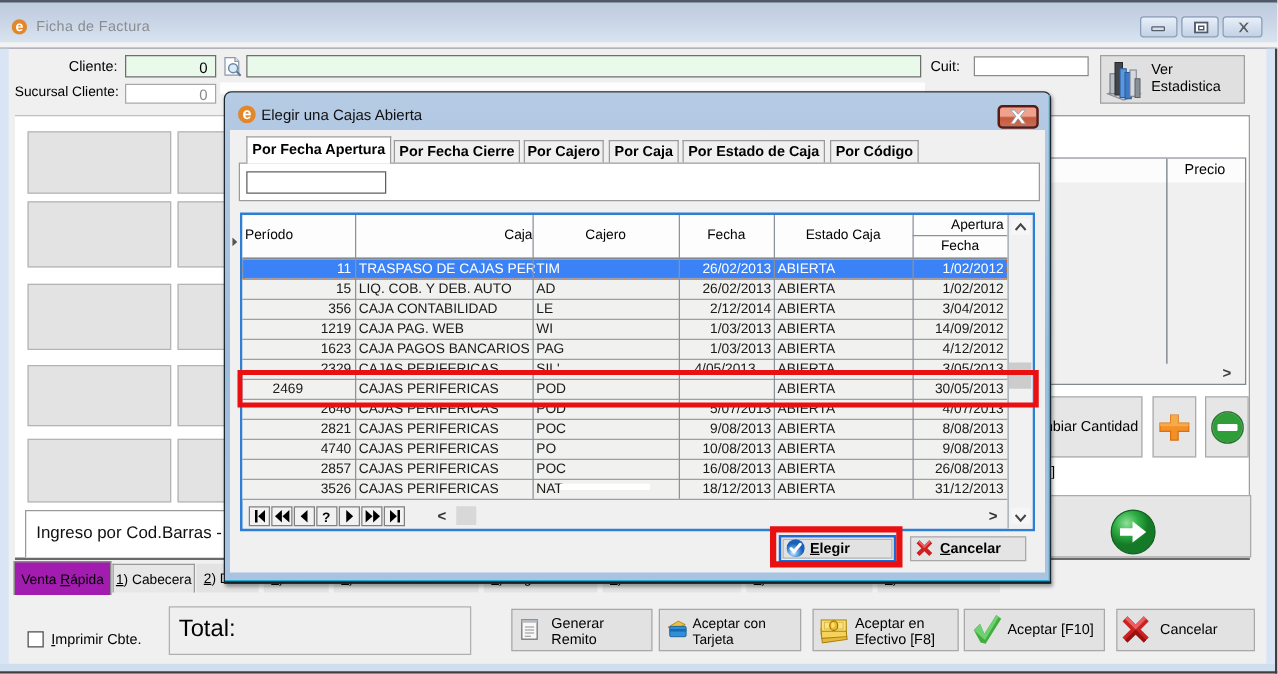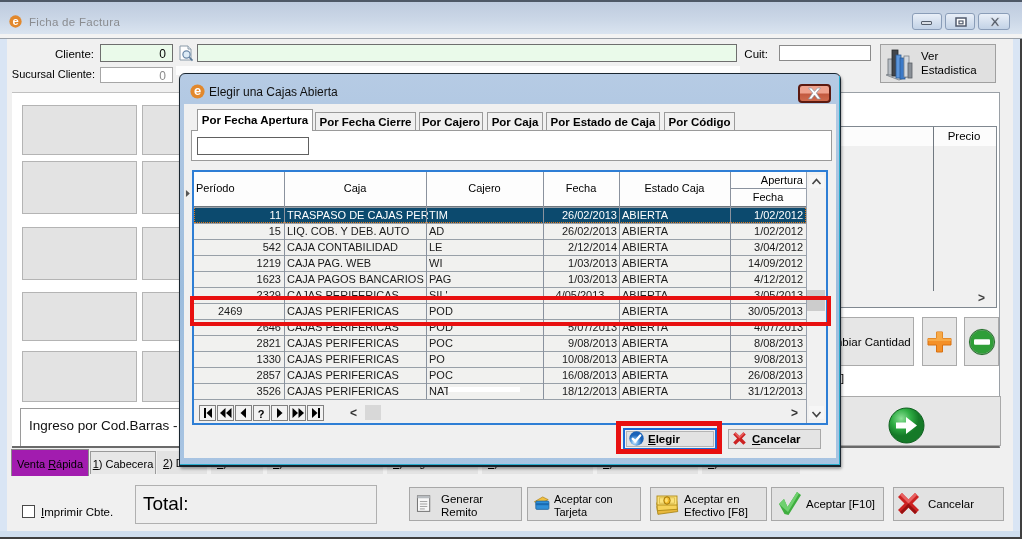--- a/index.html
+++ b/index.html
@@ -213,45 +213,45 @@
   <div class="abs" style="left:197px;top:137px;width:112px;height:18px;z-index:13;background:#fff;border:1px solid #606060;"></div>
 
   <svg class="abs" style="left:185px;top:190px;z-index:12;" width="5" height="7" viewBox="0 0 6 9">
       <path d="M1 0 L6 4.5 L1 9 Z" fill="#555"></path>
     </svg>
 
   <div class="abs" style="left:192px;top:170px;width:636px;height:255px;z-index:12;background:#f0f0f0;border:2px solid #2e7ed5;"></div>
   <div id="grid" class="abs" style="left:194px;top:172px;width:632px;height:251px;z-index:13;">
     <div class="abs" style="left:0;top:0;width:612px;height:35px;background:#fdfdfd;"></div>
     <div class="abs lbl" style="left:2px;top:10px;width:86px;text-align:left;">Período</div>
-    <div class="abs lbl" style="left:90px;top:10px;width:142px;text-align:center;">Caja</div>
+    <div class="abs lbl" style="left:90px;top:10px;width:142px;text-align:right;">Caja</div>
     <div class="abs lbl" style="left:232px;top:10px;width:117px;text-align:center;">Cajero</div>
     <div class="abs lbl" style="left:349px;top:10px;width:76px;text-align:center;">Fecha</div>
     <div class="abs lbl" style="left:425px;top:10px;width:111px;text-align:center;">Estado Caja</div>
     <div class="abs lbl" style="left:536px;top:2px;width:73px;text-align:right;">Apertura</div>
     <div class="abs" style="left:536px;top:16px;width:76px;height:1px;background:#8a929e;"></div>
     <div class="abs lbl" style="left:536px;top:19px;width:76px;text-align:center;">Fecha</div>
-    <div class="abs" style="left:0;top:35px;width:612px;height:16px;background:#0c4a6e;color:#fff;">
+    <div class="abs" style="left:0;top:35px;width:612px;height:16px;background:#3b82f6;color:#fff;">
       <div class="abs lbl" style="left:0;top:2px;width:87px;text-align:right;">11</div>
       <div class="abs lbl" style="left:93px;top:2px;">TRASPASO DE CAJAS PER</div>
       <div class="abs lbl" style="left:235px;top:2px;">TIM</div>
       <div class="abs lbl" style="left:349px;top:2px;width:74px;text-align:right;">26/02/2013</div>
       <div class="abs lbl" style="left:428px;top:2px;">ABIERTA</div>
       <div class="abs lbl" style="left:536px;top:2px;width:73px;text-align:right;">1/02/2012</div>
     </div>
     <div class="abs" style="left:0;top:51px;width:612px;height:16px;background:#f1f1ef;color:#1a1a1a;">
       <div class="abs lbl" style="left:0;top:2px;width:87px;text-align:right;">15</div>
       <div class="abs lbl" style="left:93px;top:2px;">LIQ. COB. Y DEB. AUTO</div>
       <div class="abs lbl" style="left:235px;top:2px;">AD</div>
       <div class="abs lbl" style="left:349px;top:2px;width:74px;text-align:right;">26/02/2013</div>
       <div class="abs lbl" style="left:428px;top:2px;">ABIERTA</div>
       <div class="abs lbl" style="left:536px;top:2px;width:73px;text-align:right;">1/02/2012</div>
     </div>
     <div class="abs" style="left:0;top:67px;width:612px;height:16px;background:#f1f1ef;color:#1a1a1a;">
-      <div class="abs lbl" style="left:0;top:2px;width:87px;text-align:right;">542</div>
+      <div class="abs lbl" style="left:0;top:2px;width:87px;text-align:right;">356</div>
       <div class="abs lbl" style="left:93px;top:2px;">CAJA CONTABILIDAD</div>
       <div class="abs lbl" style="left:235px;top:2px;">LE</div>
       <div class="abs lbl" style="left:349px;top:2px;width:74px;text-align:right;">2/12/2014</div>
       <div class="abs lbl" style="left:428px;top:2px;">ABIERTA</div>
       <div class="abs lbl" style="left:536px;top:2px;width:73px;text-align:right;">3/04/2012</div>
     </div>
     <div class="abs" style="left:0;top:83px;width:612px;height:16px;background:#f1f1ef;color:#1a1a1a;">
       <div class="abs lbl" style="left:0;top:2px;width:87px;text-align:right;">1219</div>
       <div class="abs lbl" style="left:93px;top:2px;">CAJA PAG. WEB</div>
       <div class="abs lbl" style="left:235px;top:2px;">WI</div>
@@ -293,21 +293,21 @@
     </div>
     <div class="abs" style="left:0;top:163px;width:612px;height:16px;background:#f1f1ef;color:#1a1a1a;">
       <div class="abs lbl" style="left:0;top:2px;width:87px;text-align:right;">2821</div>
       <div class="abs lbl" style="left:93px;top:2px;">CAJAS PERIFERICAS</div>
       <div class="abs lbl" style="left:235px;top:2px;">POC</div>
       <div class="abs lbl" style="left:349px;top:2px;width:74px;text-align:right;">9/08/2013</div>
       <div class="abs lbl" style="left:428px;top:2px;">ABIERTA</div>
       <div class="abs lbl" style="left:536px;top:2px;width:73px;text-align:right;">8/08/2013</div>
     </div>
     <div class="abs" style="left:0;top:179px;width:612px;height:16px;background:#f1f1ef;color:#1a1a1a;">
-      <div class="abs lbl" style="left:0;top:2px;width:87px;text-align:right;">1330</div>
+      <div class="abs lbl" style="left:0;top:2px;width:87px;text-align:right;">4740</div>
       <div class="abs lbl" style="left:93px;top:2px;">CAJAS PERIFERICAS</div>
       <div class="abs lbl" style="left:235px;top:2px;">PO</div>
       <div class="abs lbl" style="left:349px;top:2px;width:74px;text-align:right;">10/08/2013</div>
       <div class="abs lbl" style="left:428px;top:2px;">ABIERTA</div>
       <div class="abs lbl" style="left:536px;top:2px;width:73px;text-align:right;">9/08/2013</div>
     </div>
     <div class="abs" style="left:0;top:195px;width:612px;height:16px;background:#f1f1ef;color:#1a1a1a;">
       <div class="abs lbl" style="left:0;top:2px;width:87px;text-align:right;">2857</div>
       <div class="abs lbl" style="left:93px;top:2px;">CAJAS PERIFERICAS</div>
       <div class="abs lbl" style="left:235px;top:2px;">POC</div>

